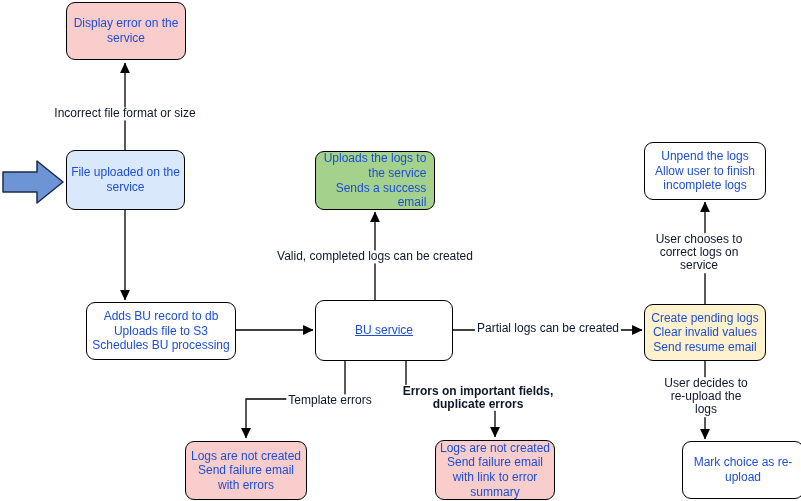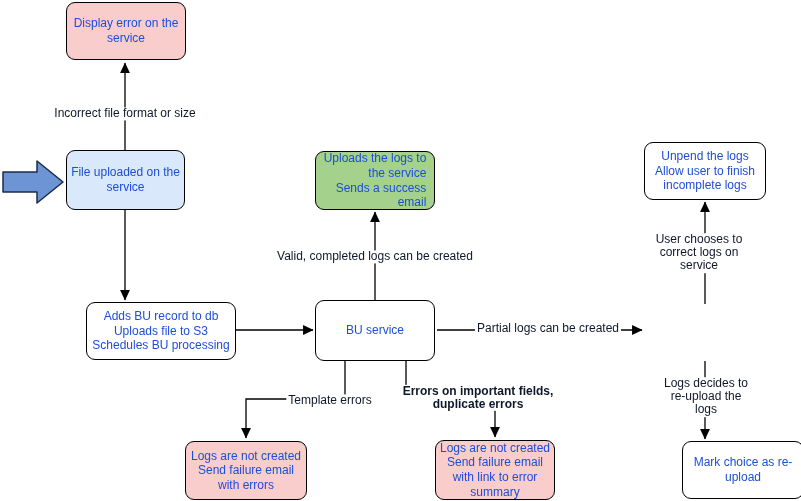--- a/index.html
+++ b/index.html
@@ -64,46 +64,49 @@
       <path d="M406,361 L406,398 L495,398 L495,437" marker-end="url(#ah)"></path>
     </g>
 
     <polygon points="3,172 37,172 37,161 63,182 37,203 37,192 3,192" fill="#6D94D4" stroke="#1b2c4a" stroke-width="1.5" stroke-linejoin="round"></polygon>
   </svg>
 
   <div class="edge-label" style="left:125px;top:114px;">Incorrect file format or size</div>
   <div class="edge-label" style="left:375px;top:257px;">Valid, completed logs can be created</div>
   <div class="edge-label" style="left:548px;top:329px;">Partial logs can be created</div>
   <div class="edge-label" style="left:699px;top:253px;">User chooses to correct logs on service</div>
-  <div class="edge-label" style="left:706px;top:397px;">Logs decides to re-upload the logs</div>
+  <div class="edge-label" style="left:706px;top:397px;">User decides to re-upload the logs</div>
   <div class="edge-label" style="left:330px;top:401px;">Template errors</div>
   <div class="edge-label" style="left:478px;top:398px;font-weight:bold;">Errors on important fields,
 duplicate errors</div>
 
   <div class="node fill-pink" style="left:66px;top:2px;width:120px;height:58px;">Display error on the
 service</div>
 
   <div class="node fill-blue" style="left:66px;top:150px;width:119px;height:60px;">File uploaded on the
 service</div>
 
   <div class="node fill-white" style="left:50px;top:302px;width:150px;height:58px;margin-left:36px;">Adds BU record to db
 Uploads file to S3
 Schedules BU processing</div>
 
-  <div class="node fill-white" style="left:315px;top:300px;width:120px;height:61px;">BU service</div>
+  <div class="node fill-white" style="left:315px;top:300px;width:138px;height:61px;text-decoration:underline;">BU service</div>
 
   <div class="node fill-green" style="left:315px;top:151px;width:120px;height:59px;">Uploads the logs to
 the service
 Sends a success
 email</div>
 
   <div class="node fill-white" style="left:644px;top:142px;width:122px;height:58px;">Unpend the logs
 Allow user to finish
 incomplete logs</div>
 
+  <div class="node fill-yellow" style="left:644px;top:304px;width:122px;height:57px;">Create pending logs
+Clear invalid values
+Send resume email</div>
 
   <div class="node fill-white" style="left:644px;top:441px;width:122px;height:58px;margin-left:38px;">Mark choice as re-
 upload</div>
 
   <div class="node fill-pink" style="left:185px;top:441px;width:122px;height:59px;">Logs are not created
 Send failure email
 with errors</div>
 
   <div class="node fill-pink" style="left:435px;top:440px;width:120px;height:60px;">Logs are not created
 Send failure email

